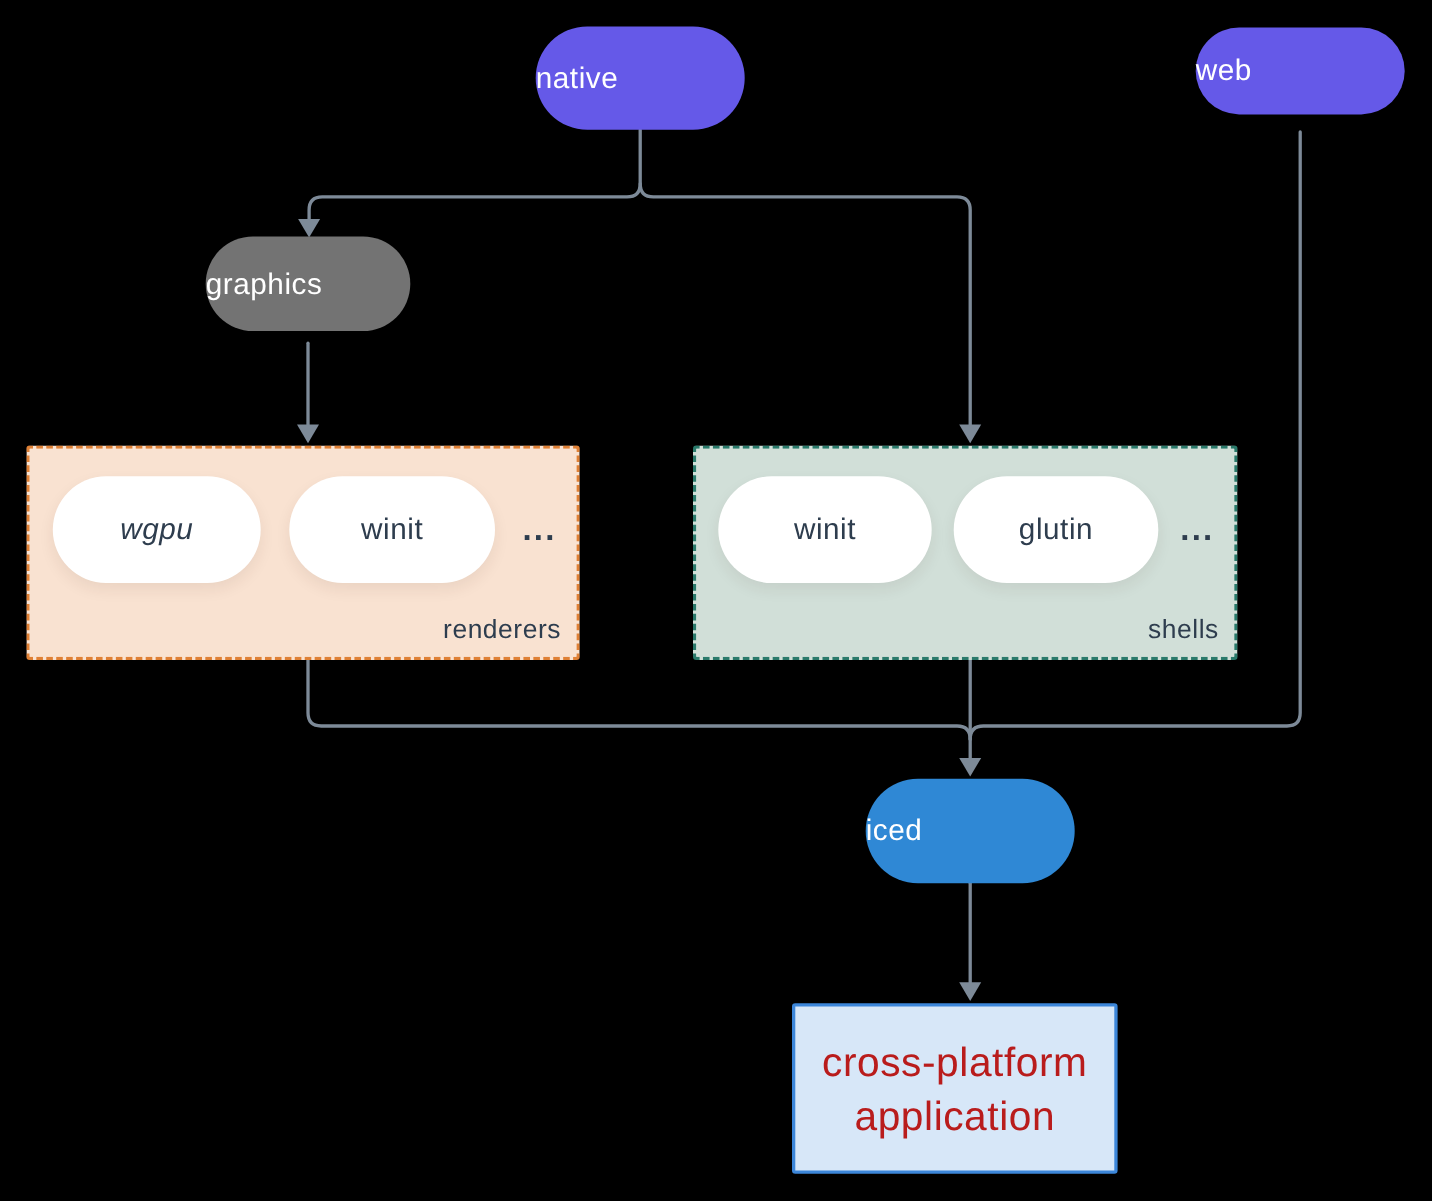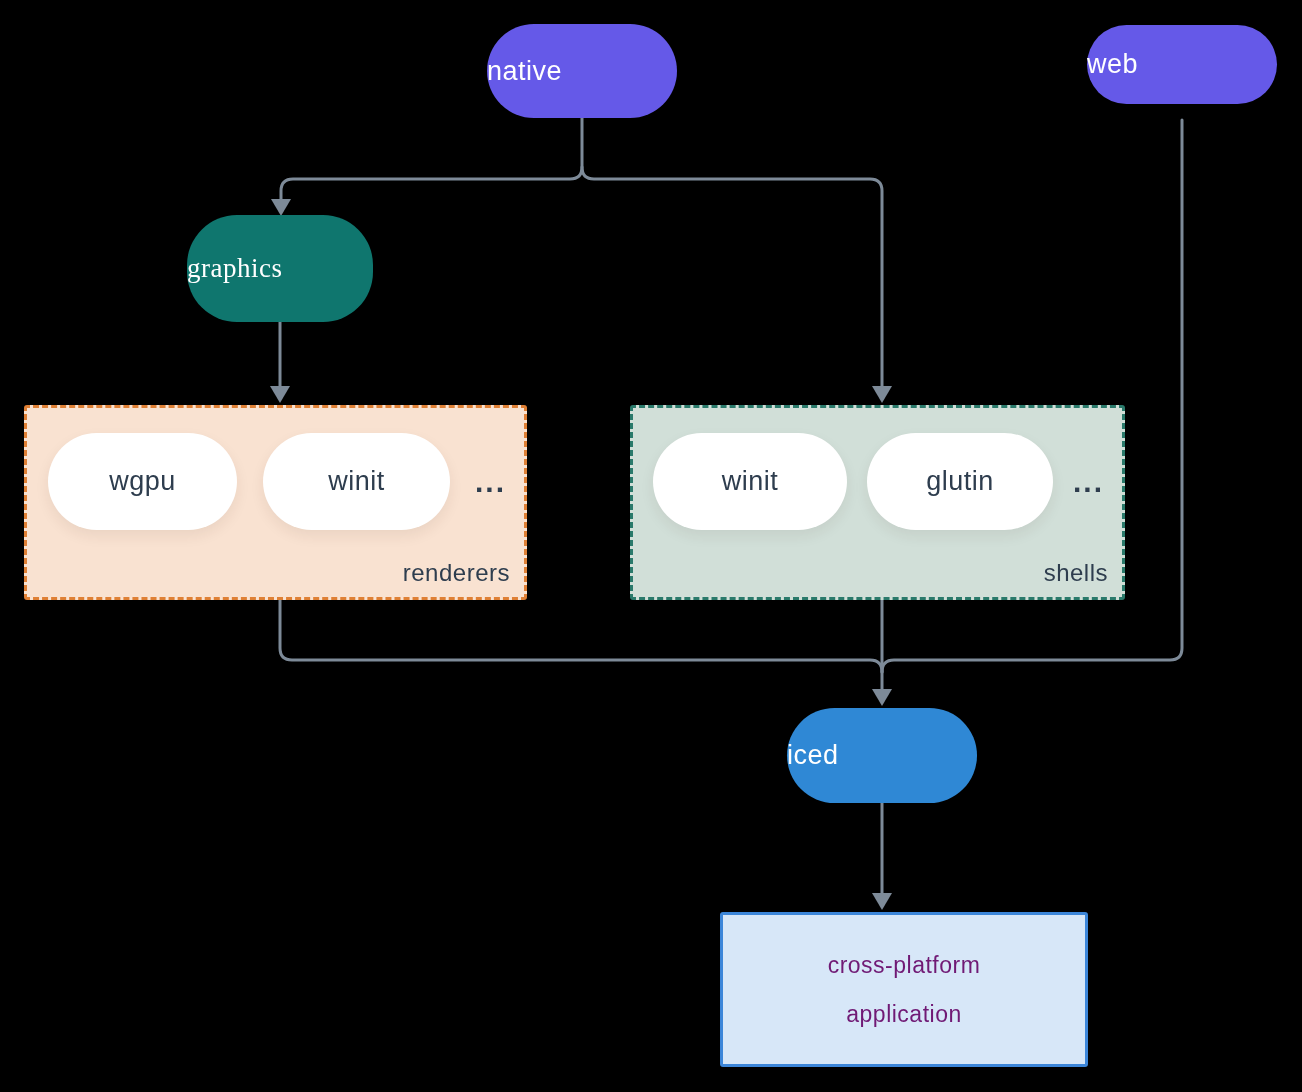--- a/index.html
+++ b/index.html
@@ -27,21 +27,21 @@
     display: flex;
     align-items: center;
     justify-content: flex-start;
     border-radius: 50px;
     font-size: 27px;
     letter-spacing: 0.5px;
   }
   .pill.primary { color: #ffffff; }
   .pill.native   { left: 487px; top: 24px;  width: 190px; height: 94px; background: #6559e8; }
   .pill.web      { left: 1087px; top: 25px; width: 190px; height: 79px; background: #6559e8; }
-  .pill.graphics { left: 187px; top: 215px; width: 186px; height: 107px; background: #0f766e; font-family: Liberation Serif, serif; }
+  .pill.graphics { left: 187px; top: 215px; width: 186px; height: 86px; background: #737373; }
   .pill.iced     { left: 787px; top: 708px; width: 190px; height: 95px; background: #2f88d5; }
 
   .groupbox {
     position: absolute;
     top: 405px;
     height: 195px;
     box-sizing: border-box;
     border-radius: 3px;
   }
   .groupbox.renderers {
@@ -63,21 +63,21 @@
     display: flex;
     align-items: center;
     justify-content: center;
     background: #ffffff;
     border-radius: 50px;
     font-size: 27px;
     color: #2e3d4e;
     letter-spacing: 0.5px;
     box-shadow: 0 6px 14px rgba(60, 40, 20, 0.08);
   }
-  .groupbox.renderers .whitepill.first  { left: 21px;  width: 189px; }
+  .groupbox.renderers .whitepill.first  { left: 21px;  width: 189px; font-style: italic; }
   .groupbox.renderers .whitepill.second { left: 236px; width: 187px; }
   .groupbox.shells .whitepill.first  { left: 20px;  width: 194px; }
   .groupbox.shells .whitepill.second { left: 234px; width: 186px; }
   .ellipsis {
     position: absolute;
     top: 25px;
     height: 97px;
     right: 18px;
     display: flex;
     align-items: center;
@@ -92,33 +92,33 @@
     bottom: 10px;
     font-size: 24px;
     color: #2e3d4e;
     letter-spacing: 0.5px;
     margin-top: 36px;
   }
   .appbox {
     position: absolute;
     left: 720px;
     top: 912px;
-    width: 368px;
+    width: 296px;
     height: 155px;
     box-sizing: border-box;
     background: #d7e7f8;
     border: 3px solid #3c86d9;
     border-radius: 3px;
     display: flex;
     flex-direction: column;
     align-items: center;
     justify-content: center;
-    font-size: 23px;
+    font-size: 37px;
     line-height: 49px;
-    color: #701a75;
+    color: #b91c1c;
     letter-spacing: 0.5px;
     text-align: center;
   }
 </style>
 </head>
 <body>
 
 <div id="canvas">
 
   <svg id="wires" viewBox="0 0 1302 1092" xmlns="http://www.w3.org/2000/svg">

